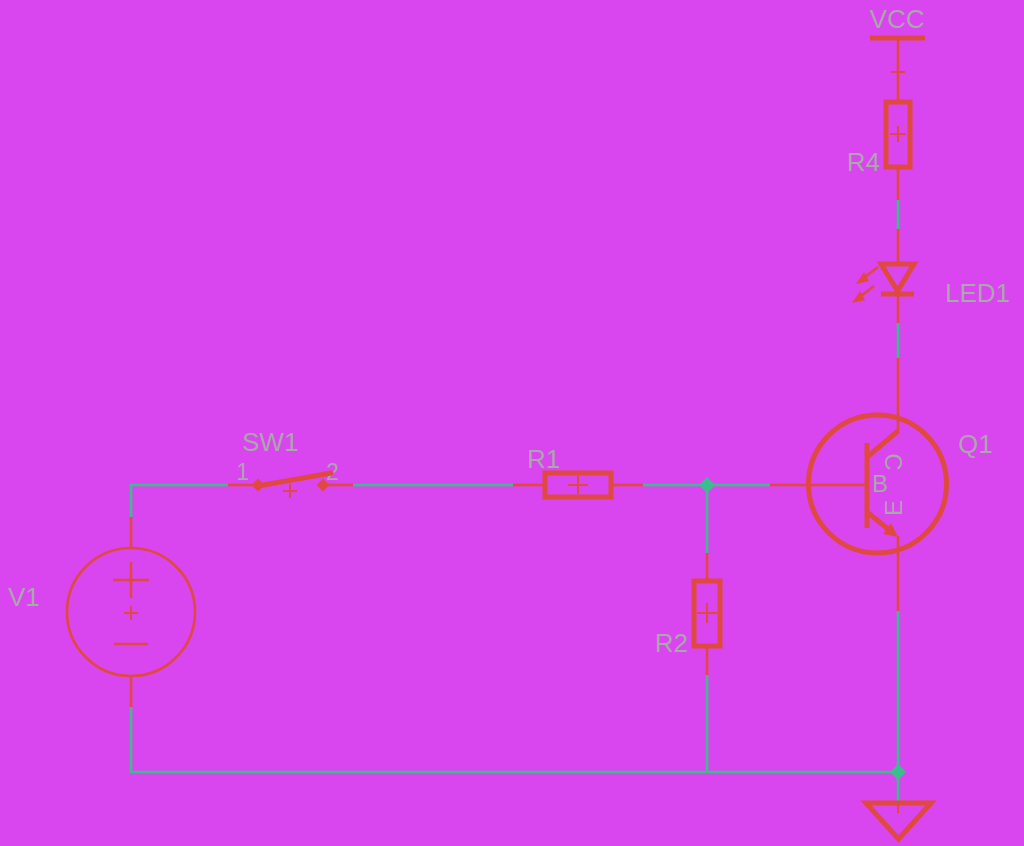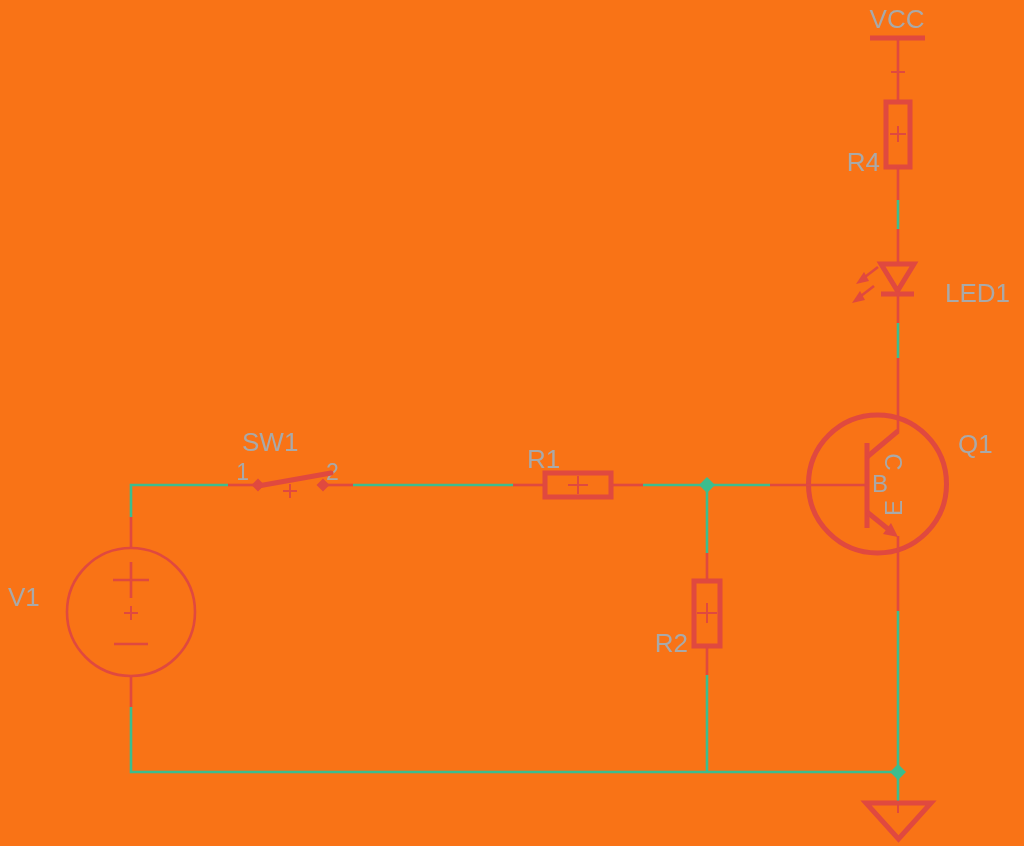--- a/index.html
+++ b/index.html
@@ -1,16 +1,16 @@
 <!DOCTYPE html>
 <html><head>
 <meta charset="utf-8">
 <style>
   html,body{margin:0;padding:0;background:#ffffff;}
-  .stage{position:relative;width:1024px;height:846px;background:#f97316;overflow:hidden;
+  .stage{position:relative;width:1024px;height:846px;background:#d946ef;overflow:hidden;
          font-family:"Liberation Sans", sans-serif;}
   svg{display:block;}
   .wire{stroke:#3cbd8e;stroke-width:2.6;fill:none;}
   .pin{stroke:#e0493f;stroke-width:2.6;fill:none;}
   .sym{stroke:#e0493f;stroke-width:5;fill:none;}
   .sym-thin{stroke:#e0493f;stroke-width:2.6;fill:none;}
   .mark{stroke:#e0493f;stroke-width:2;fill:none;}
   .redfill{fill:#e0493f;stroke:none;}
   .greenfill{fill:#3cbd8e;stroke:none;}
   .lbl{fill:#a9a9a9;font-size:26px;}

